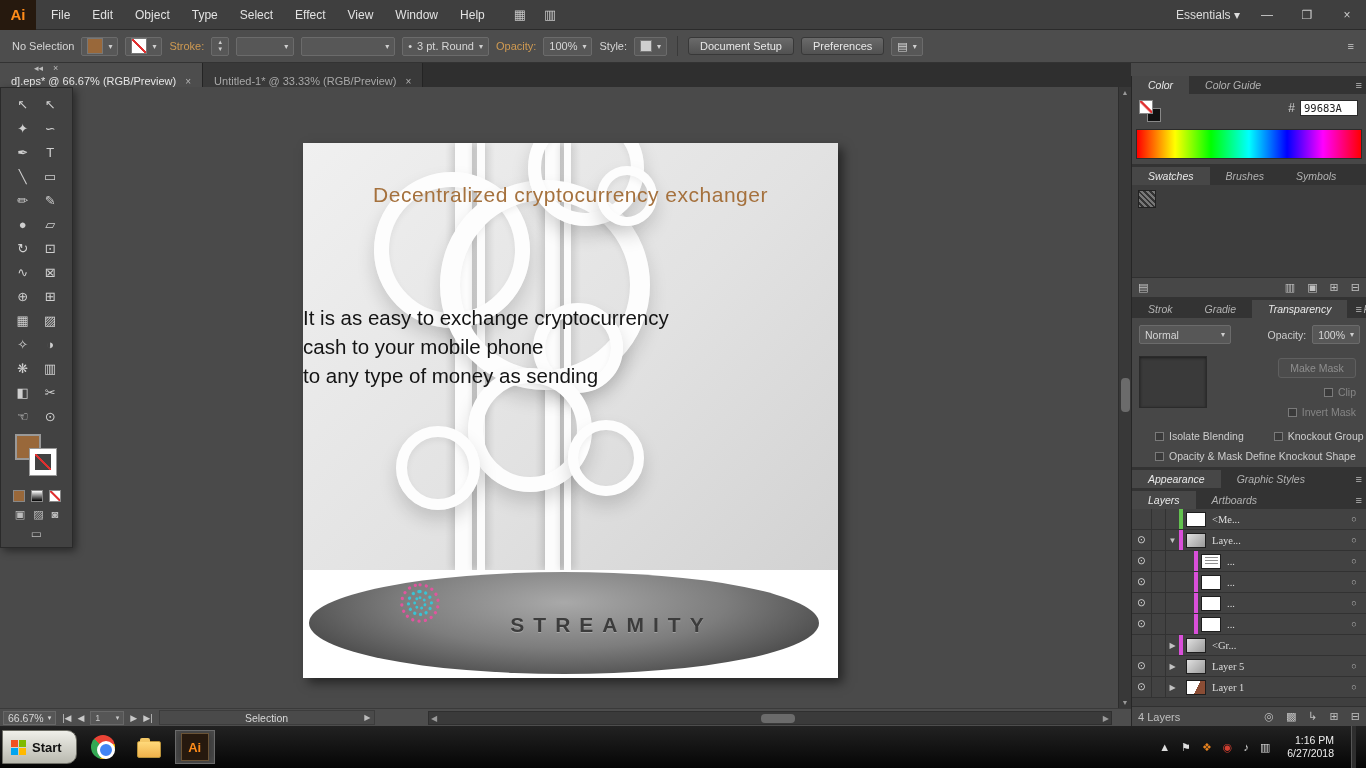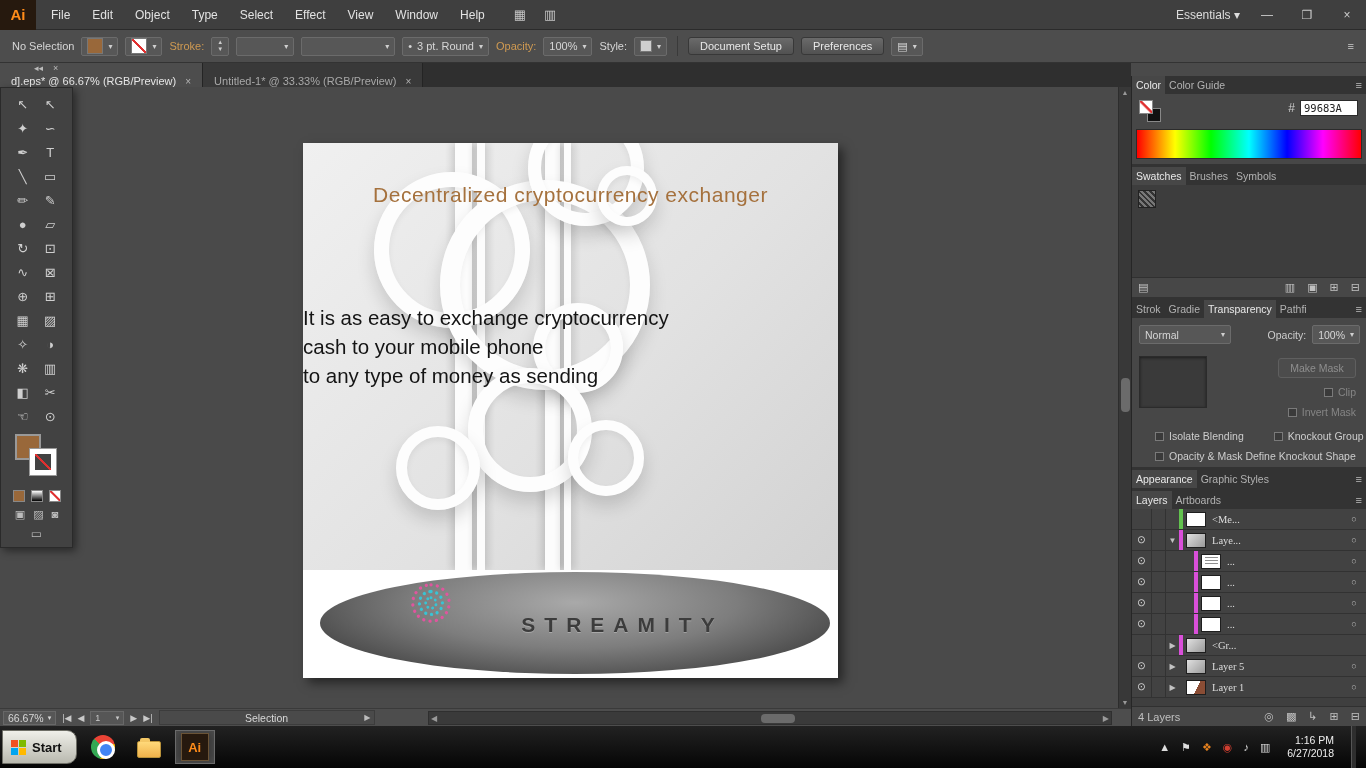--- a/index.html
+++ b/index.html
@@ -80,38 +80,38 @@
   .r4{left:71px;top:29px;width:156px;height:156px;border-width:15px;}
   .r5{left:230px;top:160px;width:90px;height:90px;border-width:12px;}
   .r6{left:165px;top:225px;width:124px;height:124px;border-width:15px;}
   .r7{left:93px;top:283px;width:84px;height:84px;border-width:11px;}
   .r8{left:265px;top:277px;width:76px;height:76px;border-width:10px;}
   .heading{position:absolute;left:0;right:0;top:40px;text-align:center;z-index:5;
     font-size:21px;color:#a5713d;letter-spacing:.5px;}
   .bodytext{position:absolute;left:0;right:0;top:160px;text-align:left;z-index:5;
     font-size:20.5px;line-height:29px;color:#141414;}
   .board-footer{position:absolute;left:0;bottom:0;width:535px;height:108px;background:#fff;}
-  .ellipse{position:absolute;left:17px;top:2px;width:510px;height:102px;border-radius:50%;
+  .ellipse{position:absolute;left:6px;top:2px;width:510px;height:102px;border-radius:50%;
     background:radial-gradient(ellipse at 50% 30%,#a9a9a9 0%,#7d7d7d 45%,#4a4a4a 80%,#3a3a3a 100%);}
   .brand{position:absolute;left:150px;right:55px;top:41px;text-align:center;font-size:21px;
     letter-spacing:9px;color:#3c3c3c;font-weight:bold;text-shadow:0 1px 0 rgba(255,255,255,.25);}
   .brandlogo{position:absolute;left:88px;top:8px;width:46px;height:46px;}
 
   
   .vscroll{position:absolute;right:0;top:87px;width:13px;height:621px;background:#383838;
     border-left:1px solid #2d2d2d;display:flex;flex-direction:column;align-items:center;
     justify-content:space-between;font-size:7px;color:#999;padding:2px 0;}
   .vthumb{position:absolute;left:2px;top:291px;width:9px;height:34px;background:#6b6b6b;border-radius:4px;}
 
   
   .rightdock{position:absolute;right:0;top:76px;width:235px;bottom:42px;background:#333;
     border-left:1px solid #262626;display:flex;flex-direction:column;gap:3px;}
   .panel{background:#474747;}
   .ptabs{height:18px;background:#333;display:flex;align-items:stretch;position:relative;}
-  .ptab{padding:0 4px;line-height:18px;font-size:10.5px;color:#b2b2b2;white-space:nowrap;}
+  .ptab{padding:0 16px;line-height:18px;font-size:10.5px;color:#b2b2b2;white-space:nowrap;font-style:italic;}
   .ptab.active{background:#474747;color:#e9e9e9;}
   .pmenu{position:absolute;right:4px;top:0;line-height:18px;color:#bdbdbd;font-size:11px;}
 
   .color-body{position:relative;height:70px;}
   .cfs{position:absolute;left:7px;top:6px;width:30px;height:26px;}
   .cfs .f{position:absolute;left:0;top:0;width:14px;height:14px;background:#fff;border:1px solid #888;
     background:linear-gradient(to top right,#fff 40%,#e03030 48%,#e03030 56%,#fff 62%);z-index:2;}
   .cfs .s{position:absolute;left:8px;top:8px;width:14px;height:14px;background:#111;border:1px solid #888;}
   .cmini{position:absolute;left:7px;top:38px;display:flex;gap:3px;}
   .cmini span{width:9px;height:9px;border:1px solid #888;display:inline-block;}

